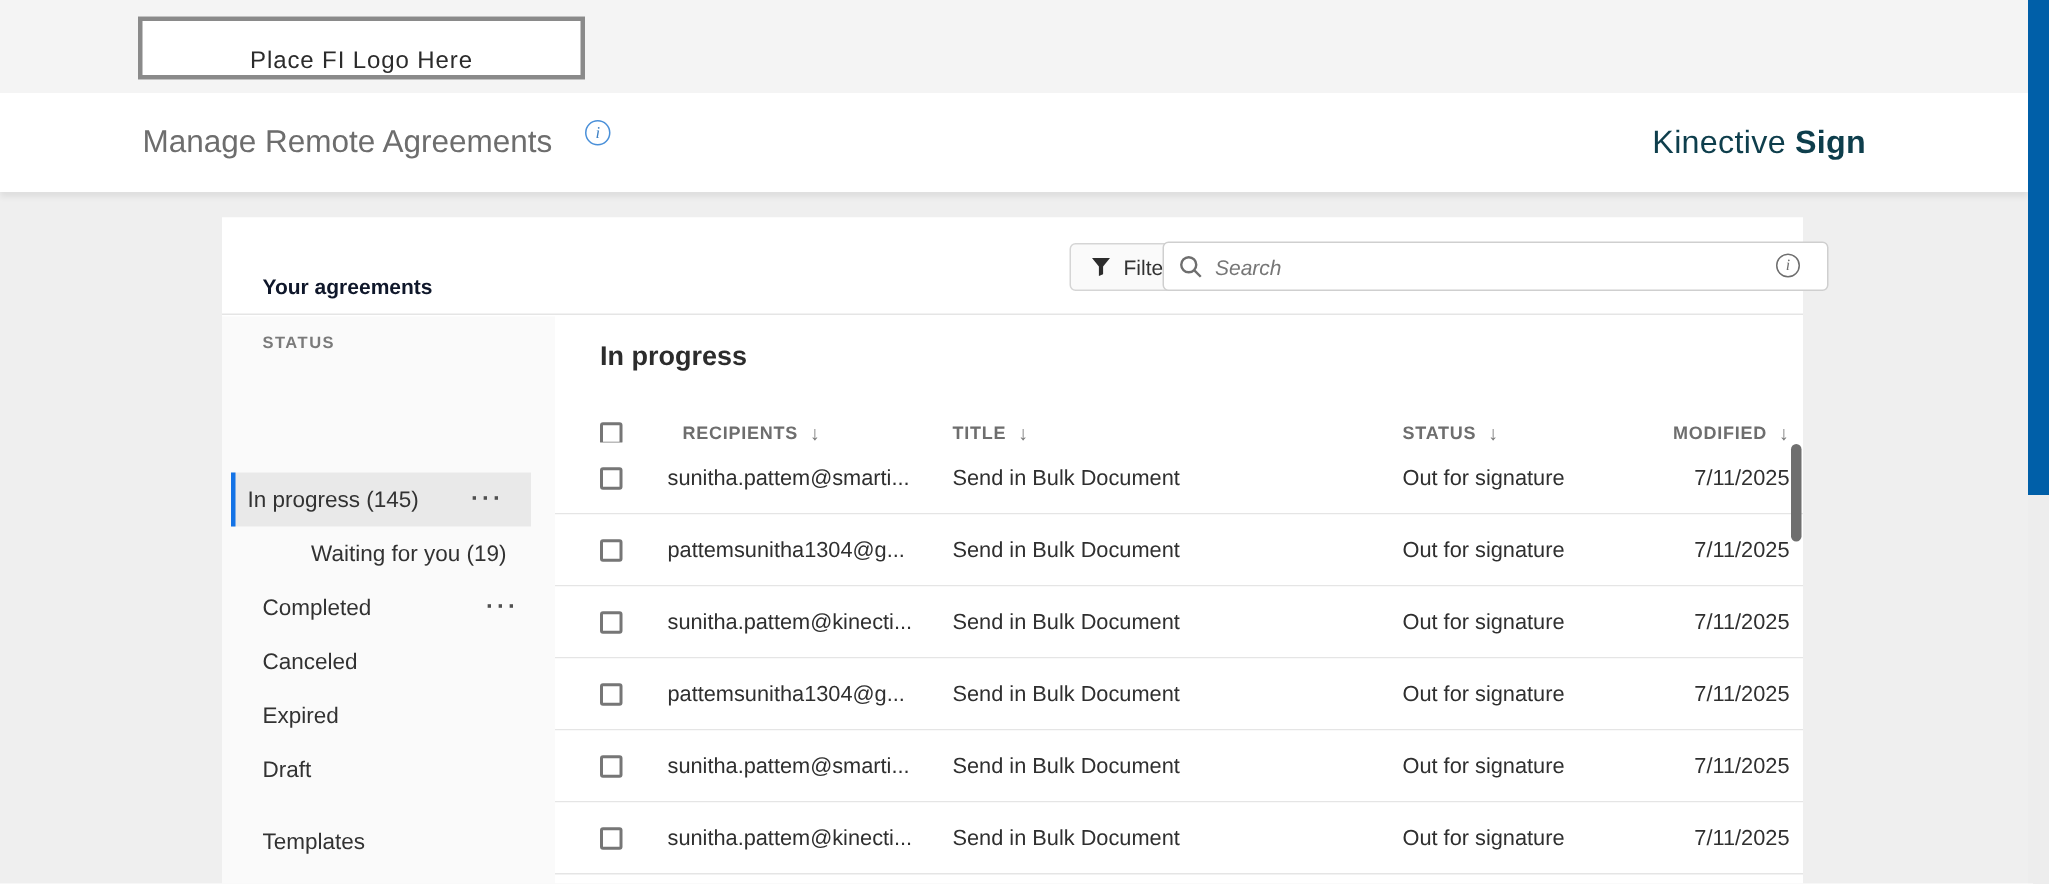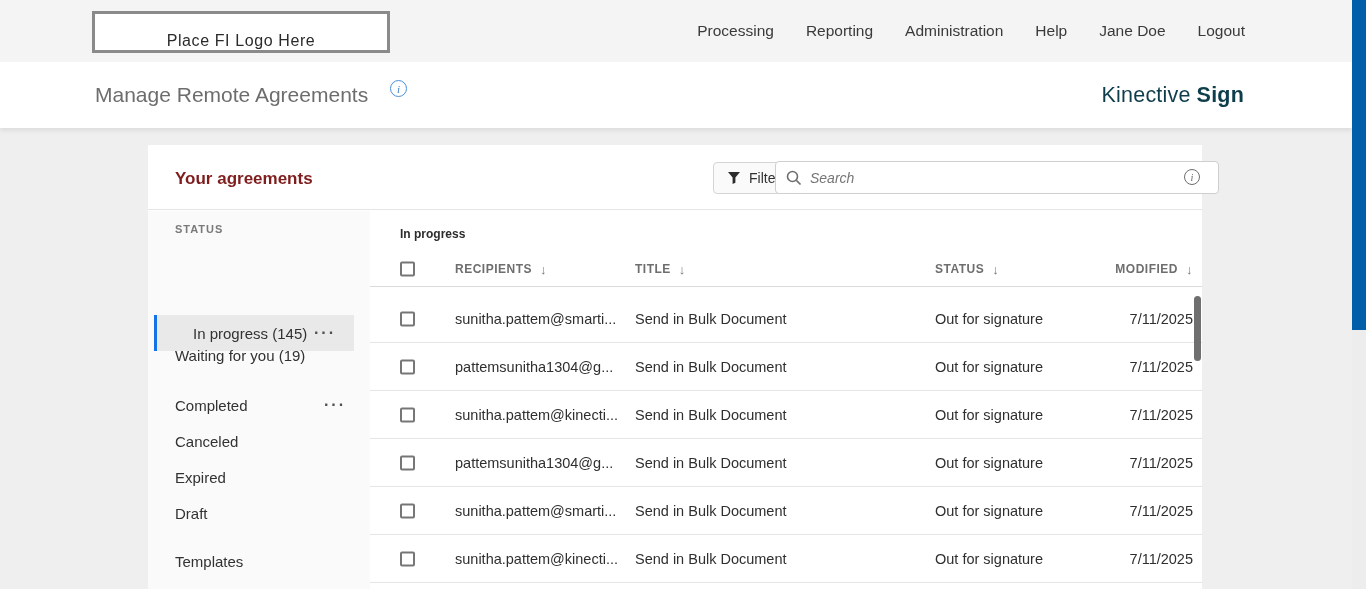--- a/index.html
+++ b/index.html
@@ -61,23 +61,23 @@
   
   .panel {
     position:absolute; left:148px; top:145px; width:1054px; height:444px;
     background:#ffffff;
   }
   .panel-header {
     position:absolute; left:0; top:0; width:100%; height:65px;
     border-bottom:1px solid #e5e5e5; background:#fff;
   }
   .panel-title {
-    position:absolute; left:27px; top:1px; height:65px;
+    position:absolute; left:27px; top:13px; height:65px;
     display:flex; align-items:center;
-    font-size:17px; font-weight:700; color:#7f1d1d;
+    font-size:14px; font-weight:700; color:#0f172a;
   }
   .filters-btn {
     position:absolute; left:565px; top:17px; height:32px; padding:0 13px;
     background:#fafafa; border:1px solid #d5d5d5; border-radius:4px;
     display:flex; align-items:center; gap:8px;
     font-size:14px; color:#323232; cursor:pointer;
     font-family:"Liberation Sans", sans-serif;
   }
   .search-wrap {
     position:absolute; left:627px; top:16px; width:444px; height:33px;
@@ -108,38 +108,38 @@
   .side-item {
     position:absolute; left:0; width:222px; height:36px;
     display:flex; align-items:center; cursor:pointer;
     font-size:15px; color:#323232;
   }
   .side-item .lbl { margin-left:27px; }
   .side-item.selected {
     left:6px; width:200px;
     background:#e9e9e9; border-left:3px solid #1473e6;
   }
-  .side-item.selected .lbl { margin-left:36px; }
+  .side-item.selected .lbl { margin-left:8px; }
   .dots {
     position:absolute; right:24px; top:50%; transform:translateY(-50%);
     font-size:16px; font-weight:700; letter-spacing:2px; color:#505050; cursor:pointer;
     line-height:10px;
   }
   .side-item.selected .dots { right:18px; }
 
   
   .table-area {
     position:absolute; left:222px; top:66px; right:0; bottom:0; background:#fff;
   }
   .table-title {
     position:absolute; left:30px; top:16px;
-    font-size:12px; font-weight:700; color:#2c2c2c;
+    font-size:18px; font-weight:700; color:#2c2c2c;
   }
   .thead {
-    position:absolute; left:0; top:40px; width:100%; height:36px;
+    position:absolute; left:0; top:60px; width:100%; height:36px;
     border-bottom:1px solid #dadada;
   }
   .col-label {
     position:absolute; top:50%; transform:translateY(-50%);
     font-size:12px; font-weight:700; letter-spacing:0.5px; color:#6e6e6e;
     display:flex; align-items:center; gap:8px; cursor:pointer; white-space:nowrap;
   }
   .sort-arrow { font-size:13px; font-weight:400; color:#767676; }
   .checkbox {
     position:absolute; left:30px; top:50%; transform:translateY(-50%);
@@ -148,21 +148,21 @@
   }
   .rows { position:absolute; left:0; top:84px; width:100%; }
   .trow {
     position:relative; width:100%; height:48px;
     border-bottom:1px solid #e5e5e5; background:#fff;
   }
   .cell {
     position:absolute; top:50%; transform:translateY(-50%);
     font-size:14.5px; color:#2f2f2f; white-space:nowrap;
   }
-  .c-rec   { left:85px;  }
+  .c-rec   { left:75px;  }
   .c-title { left:265px; }
   .c-stat  { left:565px; }
   .c-mod   { right:9px; text-align:center; }
   .h-rec   { left:85px;  }
   .h-title { left:265px; }
   .h-stat  { left:565px; }
   .h-mod   { right:9px;  }
   .table-scrollbar {
     position:absolute; right:1px; top:85px; width:7px; height:65px;
     background:#6f6f6f; border-radius:4px; cursor:pointer;
@@ -182,28 +182,20 @@
 </style>
 </head>
 <body>
 
 <div class="screen">
 
   <header class="topbar">
     <div class="logo-box">
       <span>Place FI Logo Here</span>
     </div>
-    <nav class="top-nav">
-      <a>Processing</a>
-      <a>Reporting</a>
-      <a>Administration</a>
-      <a>Help</a>
-      <a>Jane Doe</a>
-      <a>Logout</a>
-    </nav>
   </header>
 
   <div class="titlebar">
     <h1 class="page-title">Manage Remote Agreements</h1>
     <span class="info-blue">i</span>
     <div class="brand">
       <span>Kinective</span>
       <b>Sign</b>
     </div>
   </div>
@@ -231,21 +223,21 @@
       <span class="info-gray">i</span>
     </div>
 
     <aside class="sidebar">
       <div class="section-label">STATUS</div>
 
       <div class="side-item selected" style="top:104px;">
         <span class="lbl">In progress (145)</span>
         <span class="dots">···</span>
       </div>
-      <div class="side-item" style="top:126px;">
+      <div class="side-item" style="top:140px;justify-content:center;">
         <span class="lbl">Waiting for you (19)</span>
       </div>
       <div class="side-item" style="top:176px;">
         <span class="lbl">Completed</span>
         <span class="dots">···</span>
       </div>
       <div class="side-item" style="top:212px;">
         <span class="lbl">Canceled</span>
       </div>
       <div class="side-item" style="top:284px;">

